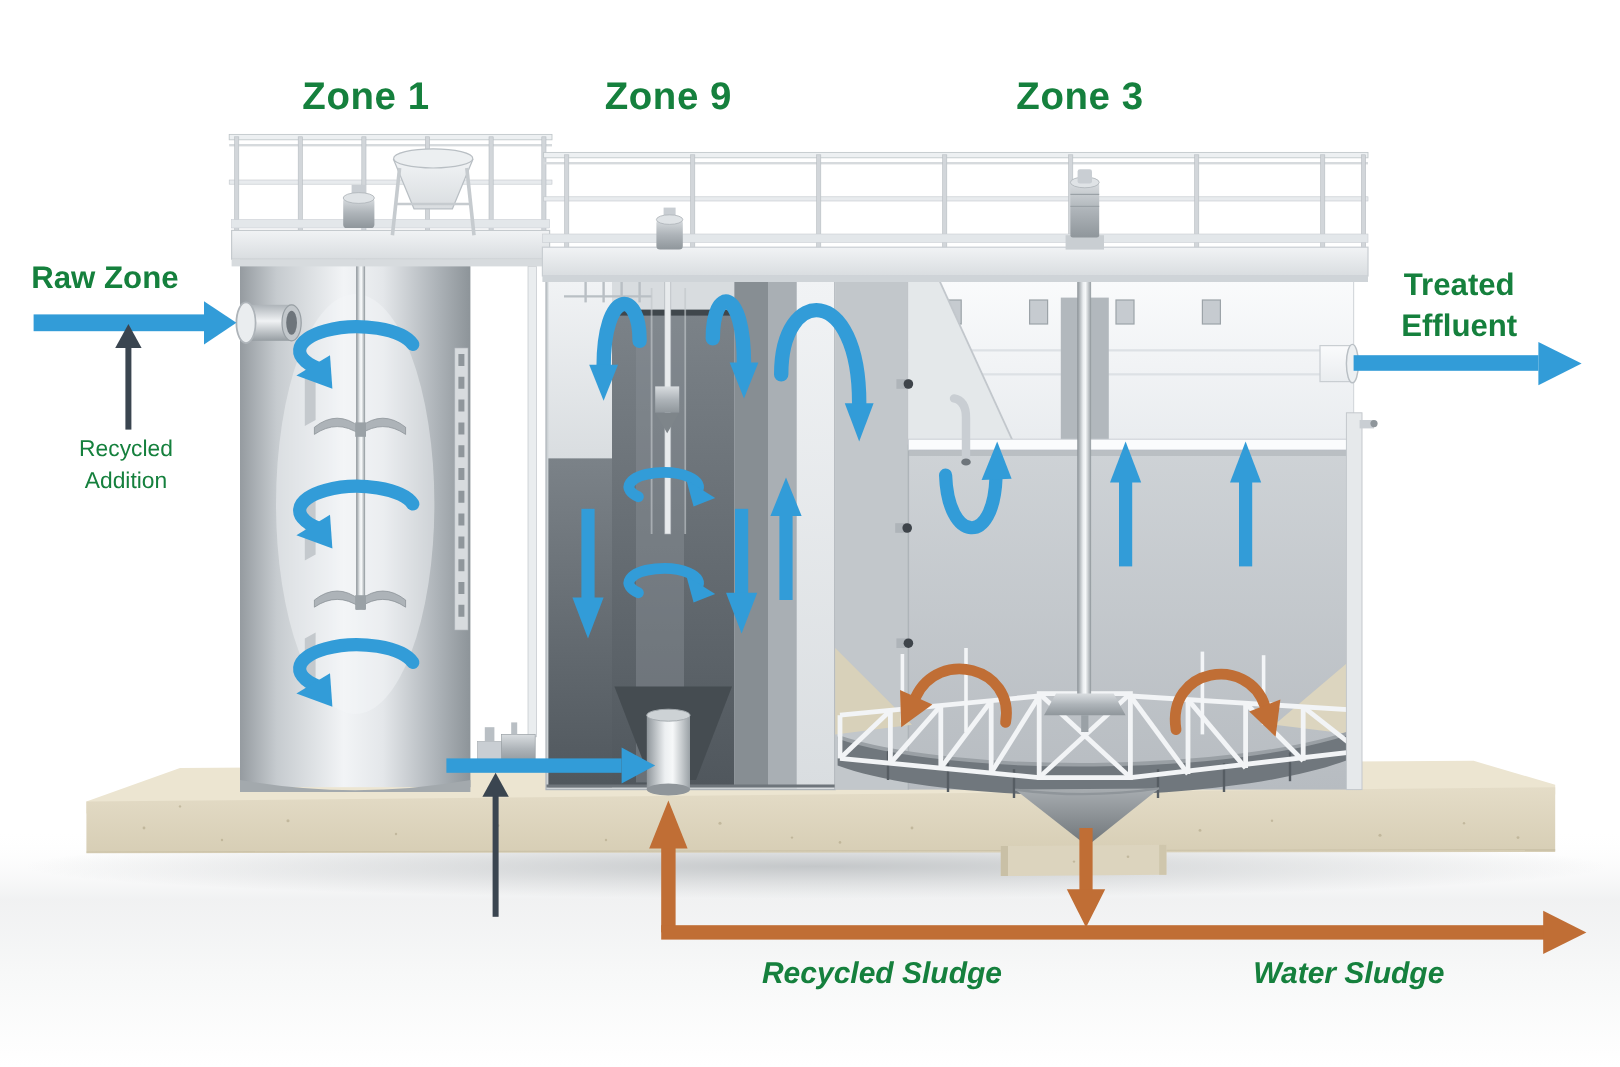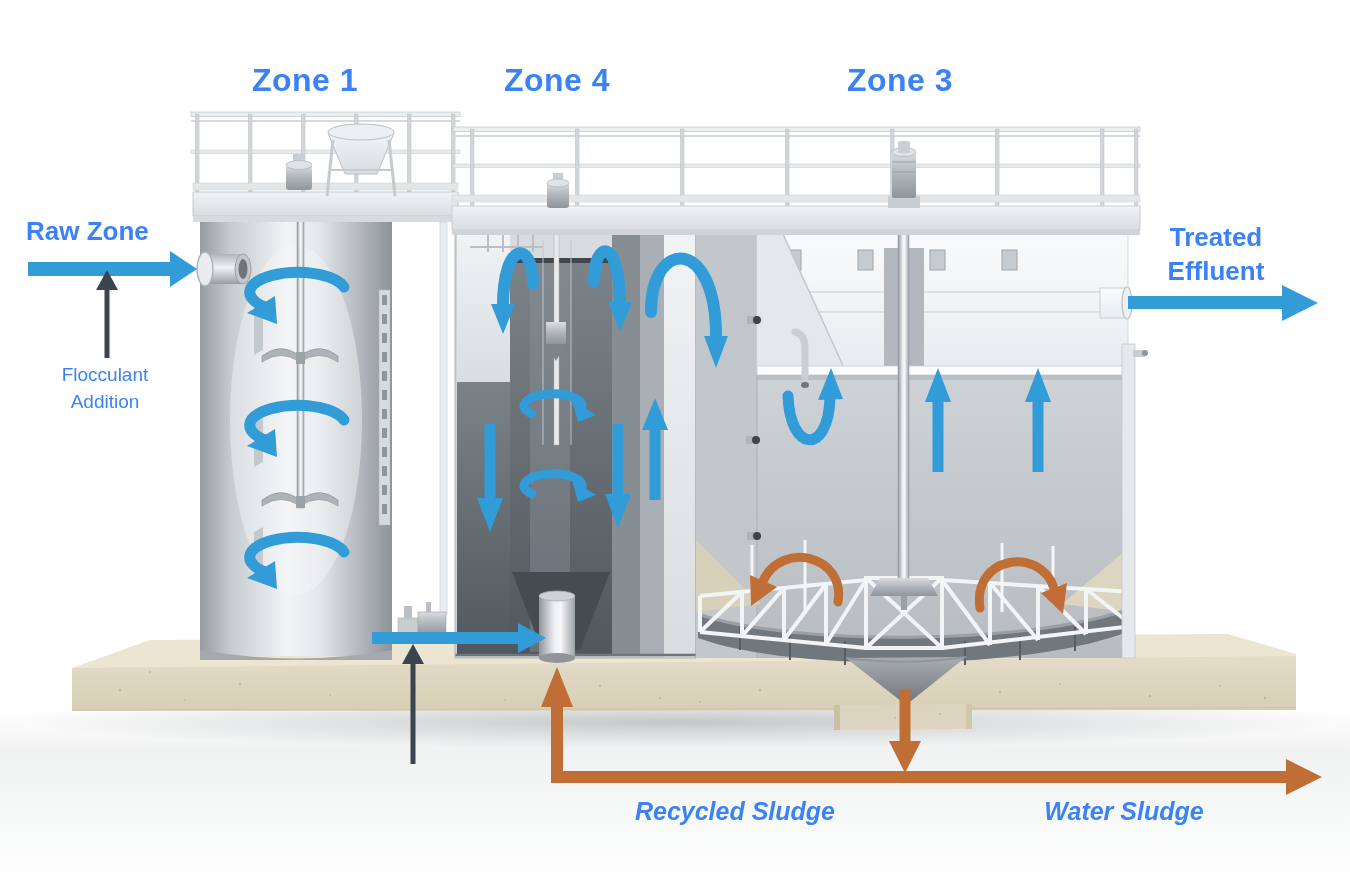--- a/index.html
+++ b/index.html
@@ -1,19 +1,19 @@
 <!DOCTYPE html>
 <html><head>
 <meta charset="utf-8">
 <style>
   html,body{margin:0;padding:0;background:#fff;}
   .stage{position:relative;width:1350px;height:889px;background:#ffffff;overflow:hidden;
          font-family:"Liberation Sans",sans-serif;}
   .stage svg{position:absolute;left:0;top:0;}
-  .lbl{position:absolute;color:#3b82f6;white-space:normal;}
+  .lbl{position:absolute;color:#15803d;white-space:normal;}
   .zone-lbl{font-size:32px;font-weight:700;width:160px;text-align:center;letter-spacing:.5px;}
   .big-lbl{font-size:26px;font-weight:700;line-height:1.3;}
   .chem-lbl{font-size:19px;font-weight:400;line-height:1.42;text-align:center;width:140px;}
   .sludge-lbl{font-size:25px;font-weight:700;width:240px;text-align:center;font-style:italic;}
   .treated{width:150px;text-align:center;}
 </style>
 </head>
 <body>
 
 <div class="stage">
@@ -438,22 +438,22 @@
       <polygon points="107,270 96,290 118,290"></polygon>
     </g>
     <g>
       <rect x="410.5" y="662" width="5" height="102"></rect>
       <polygon points="413,644 402,664 424,664"></polygon>
     </g>
   </g>
 </svg>
 
 <div class="lbl zone-lbl" style="left:225px;top:62px;">Zone 1</div>
-<div class="lbl zone-lbl" style="left:477px;top:62px;">Zone 4</div>
+<div class="lbl zone-lbl" style="left:477px;top:62px;">Zone 9</div>
 <div class="lbl zone-lbl" style="left:820px;top:62px;">Zone 3</div>
 
 <div class="lbl big-lbl" style="left:26px;top:215px;">Raw Zone</div>
-<div class="lbl chem-lbl" style="left:35px;top:362px;">Flocculant Addition</div>
+<div class="lbl chem-lbl" style="left:35px;top:362px;">Recycled Addition</div>
 <div class="lbl big-lbl treated" style="left:1141px;top:221px;">Treated Effluent</div>
 <div class="lbl sludge-lbl" style="left:615px;top:797px;">Recycled Sludge</div>
 <div class="lbl sludge-lbl" style="left:1004px;top:797px;">Water Sludge</div>
 
 </div>
 
 </body></html>

